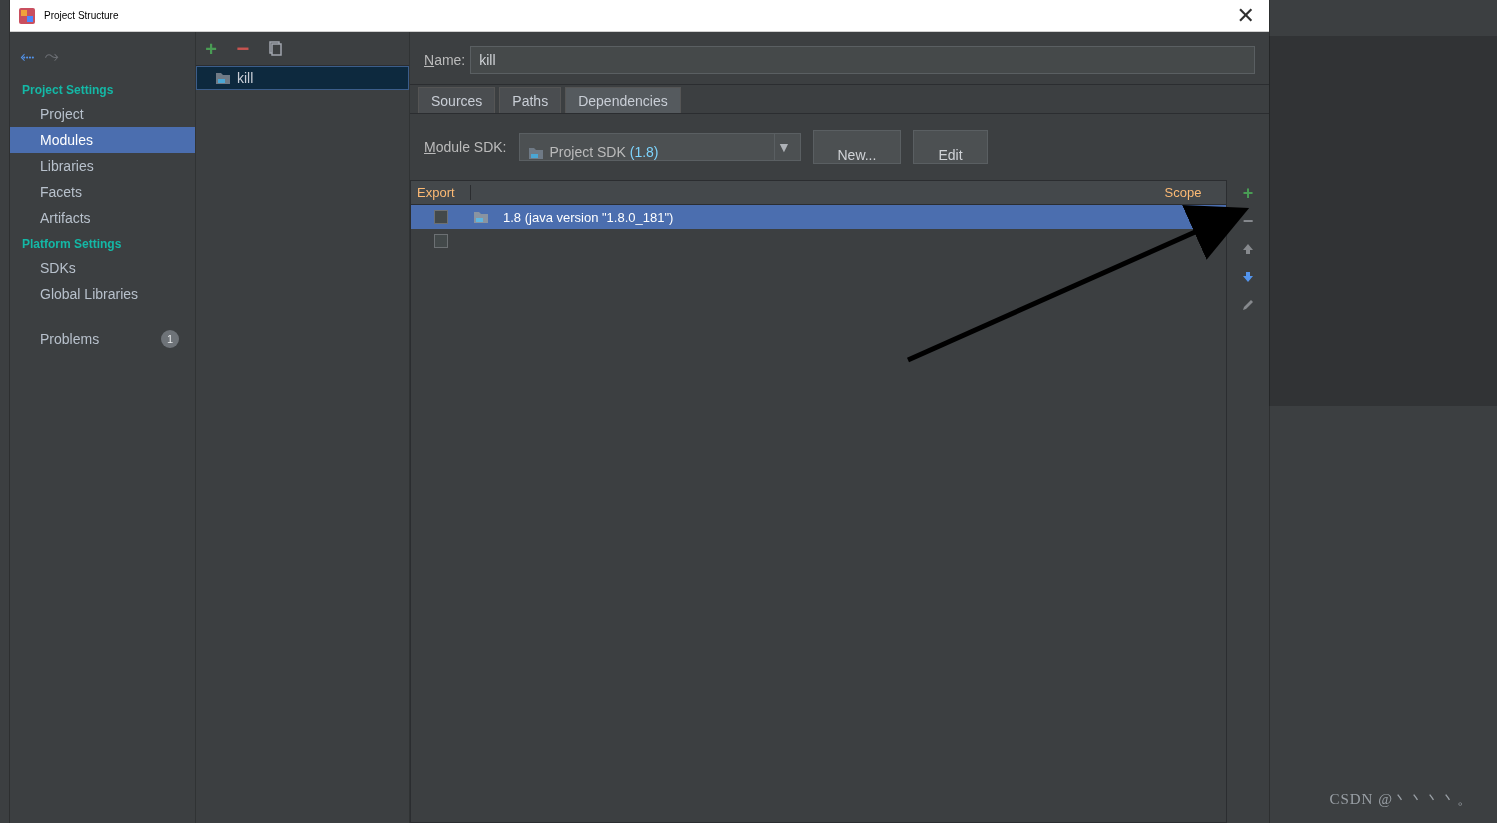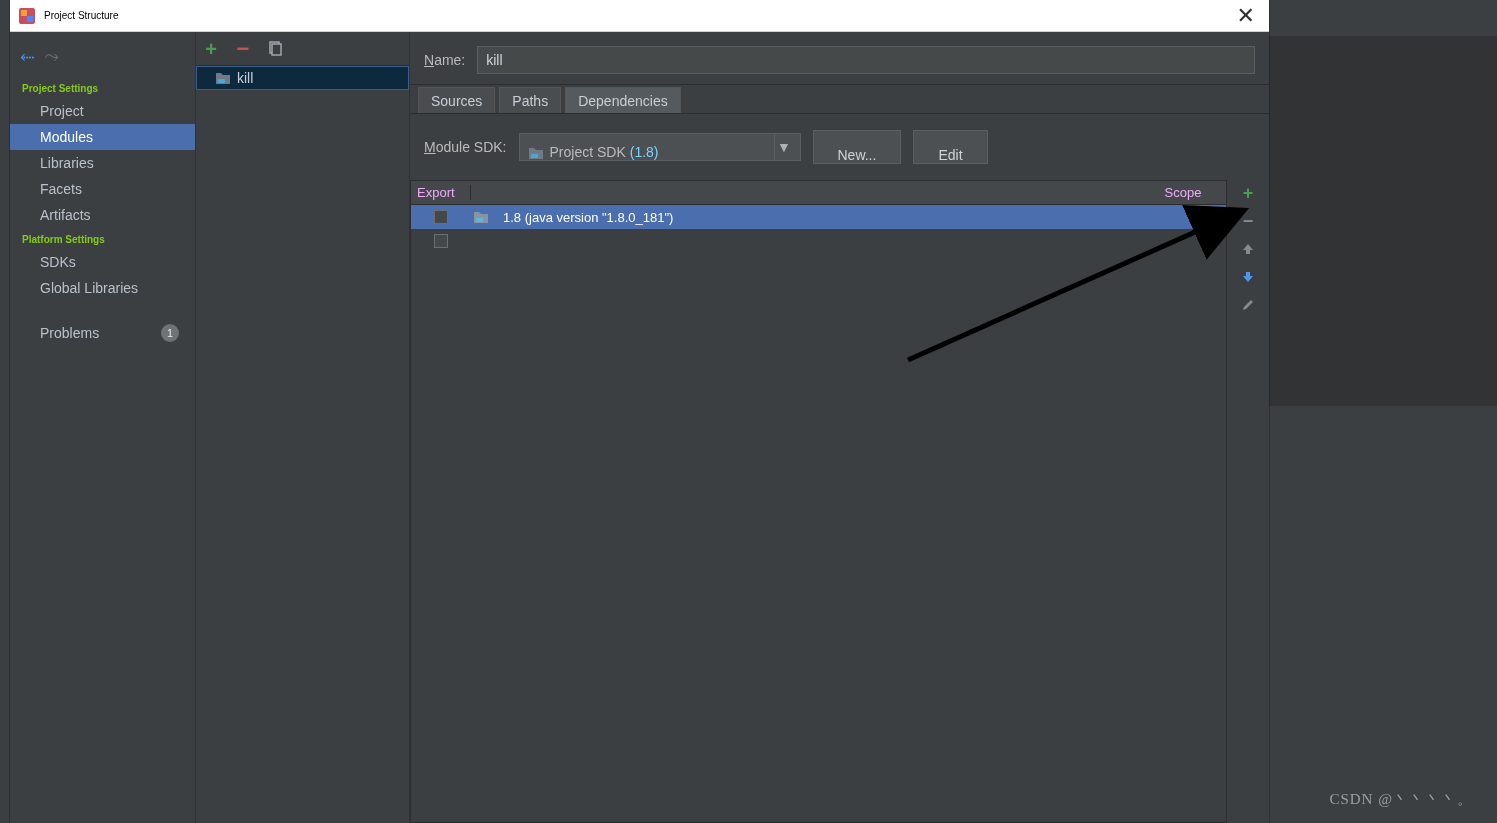--- a/index.html
+++ b/index.html
@@ -88,22 +88,22 @@
   .nav-arrows {
     display: flex; gap: 10px;
     padding: 8px 10px 10px 10px;
   }
   .nav-arrows span { font-size: 18px; }
   .nav-back { color: #5394ec; }
   .nav-fwd  { color: #6b6e73; }
 
   .section-hdr {
     padding: 6px 12px 4px 12px;
-    color: #84cc16;
-    font-size: 10px;
+    color: #14b8a6;
+    font-size: 12px;
     font-weight: 600;
   }
   .side-item {
     padding: 5px 12px 5px 30px;
     color: #b8c1cc;
     font-size: 14px;
     cursor: pointer;
   }
   .side-item.selected {
     background: #4b6eaf;
@@ -157,21 +157,21 @@
 
   
   .main {
     flex: 1 1 auto;
     display: flex; flex-direction: column;
     min-width: 0;
   }
   .name-row {
     display: flex; align-items: center;
     padding: 14px 14px 10px 14px;
-    gap: 12px;
+    gap: 5px;
   }
   .name-row label { color:#bbbbbb; font-size:14px; }
   .name-row label .ul { text-decoration: underline; }
   .name-input {
     flex: 1 1 auto; height: 28px;
     background: #45494a;
     border: 1px solid #5a5f62;
     color: #d0d3d7; padding: 0 8px;
     font-size: 14px;
   }
@@ -241,21 +241,21 @@
   }
   .dep-table {
     flex: 1 1 auto;
     border: 1px solid #2b2d30;
     background: #3c3f41;
     display: flex; flex-direction: column;
     min-width: 0;
   }
   .dep-header {
     display: flex; height: 24px;
-    background: #44484b; color:#f0abfc;
+    background: #44484b; color:#fdba74;
     border-bottom: 1px solid #2b2d30;
     align-items: center;
   }
   .dep-header .col-export { width: 60px; padding-left:6px; display:flex; align-items:center; border-right:1px solid #2b2d30;}
   .dep-header .col-mid    { flex:1; border-right:1px solid #2b2d30;}
   .dep-header .col-scope  { width: 86px; text-align:center; display:flex; align-items:center; justify-content:center;}
   .dep-rows { flex:1 1 auto; }
   .dep-row {
     display:flex; align-items:center; height:24px;
     padding:0;

